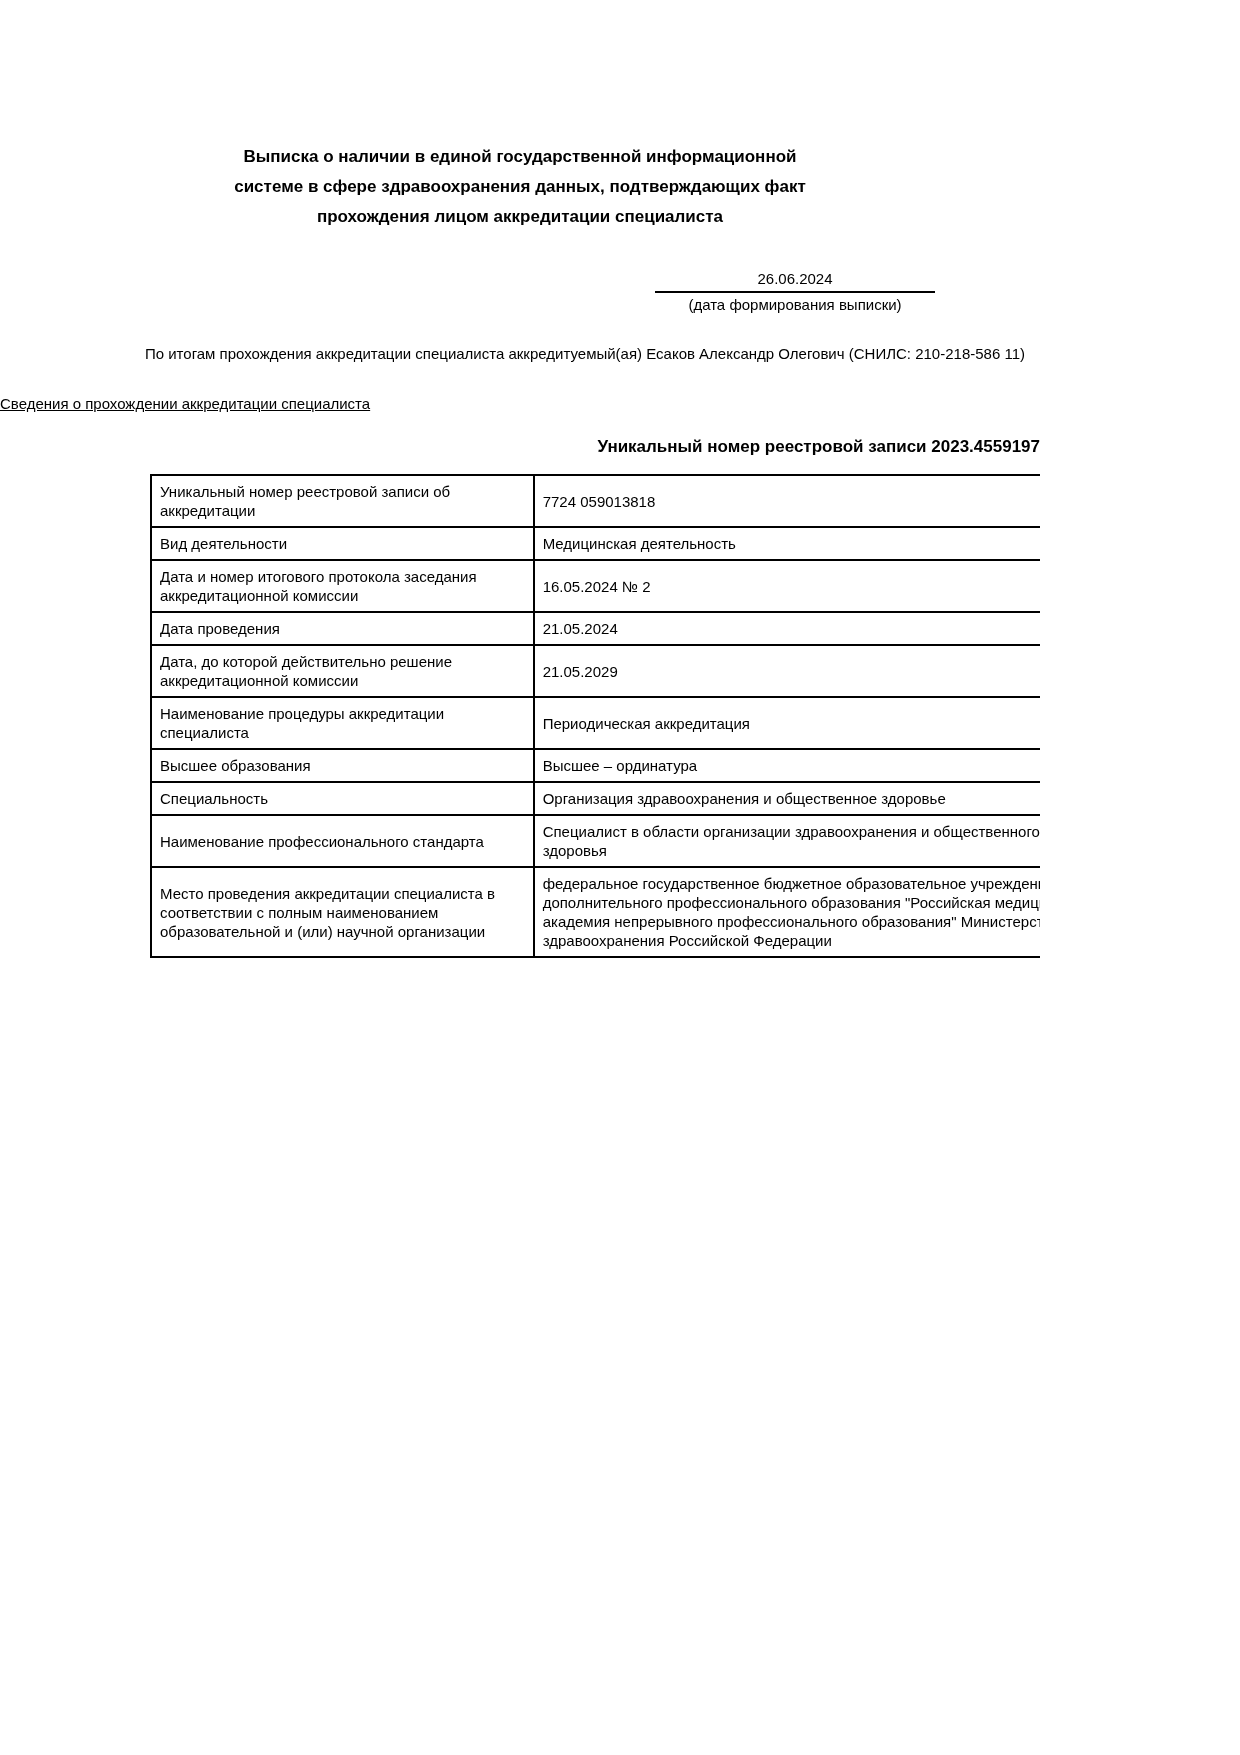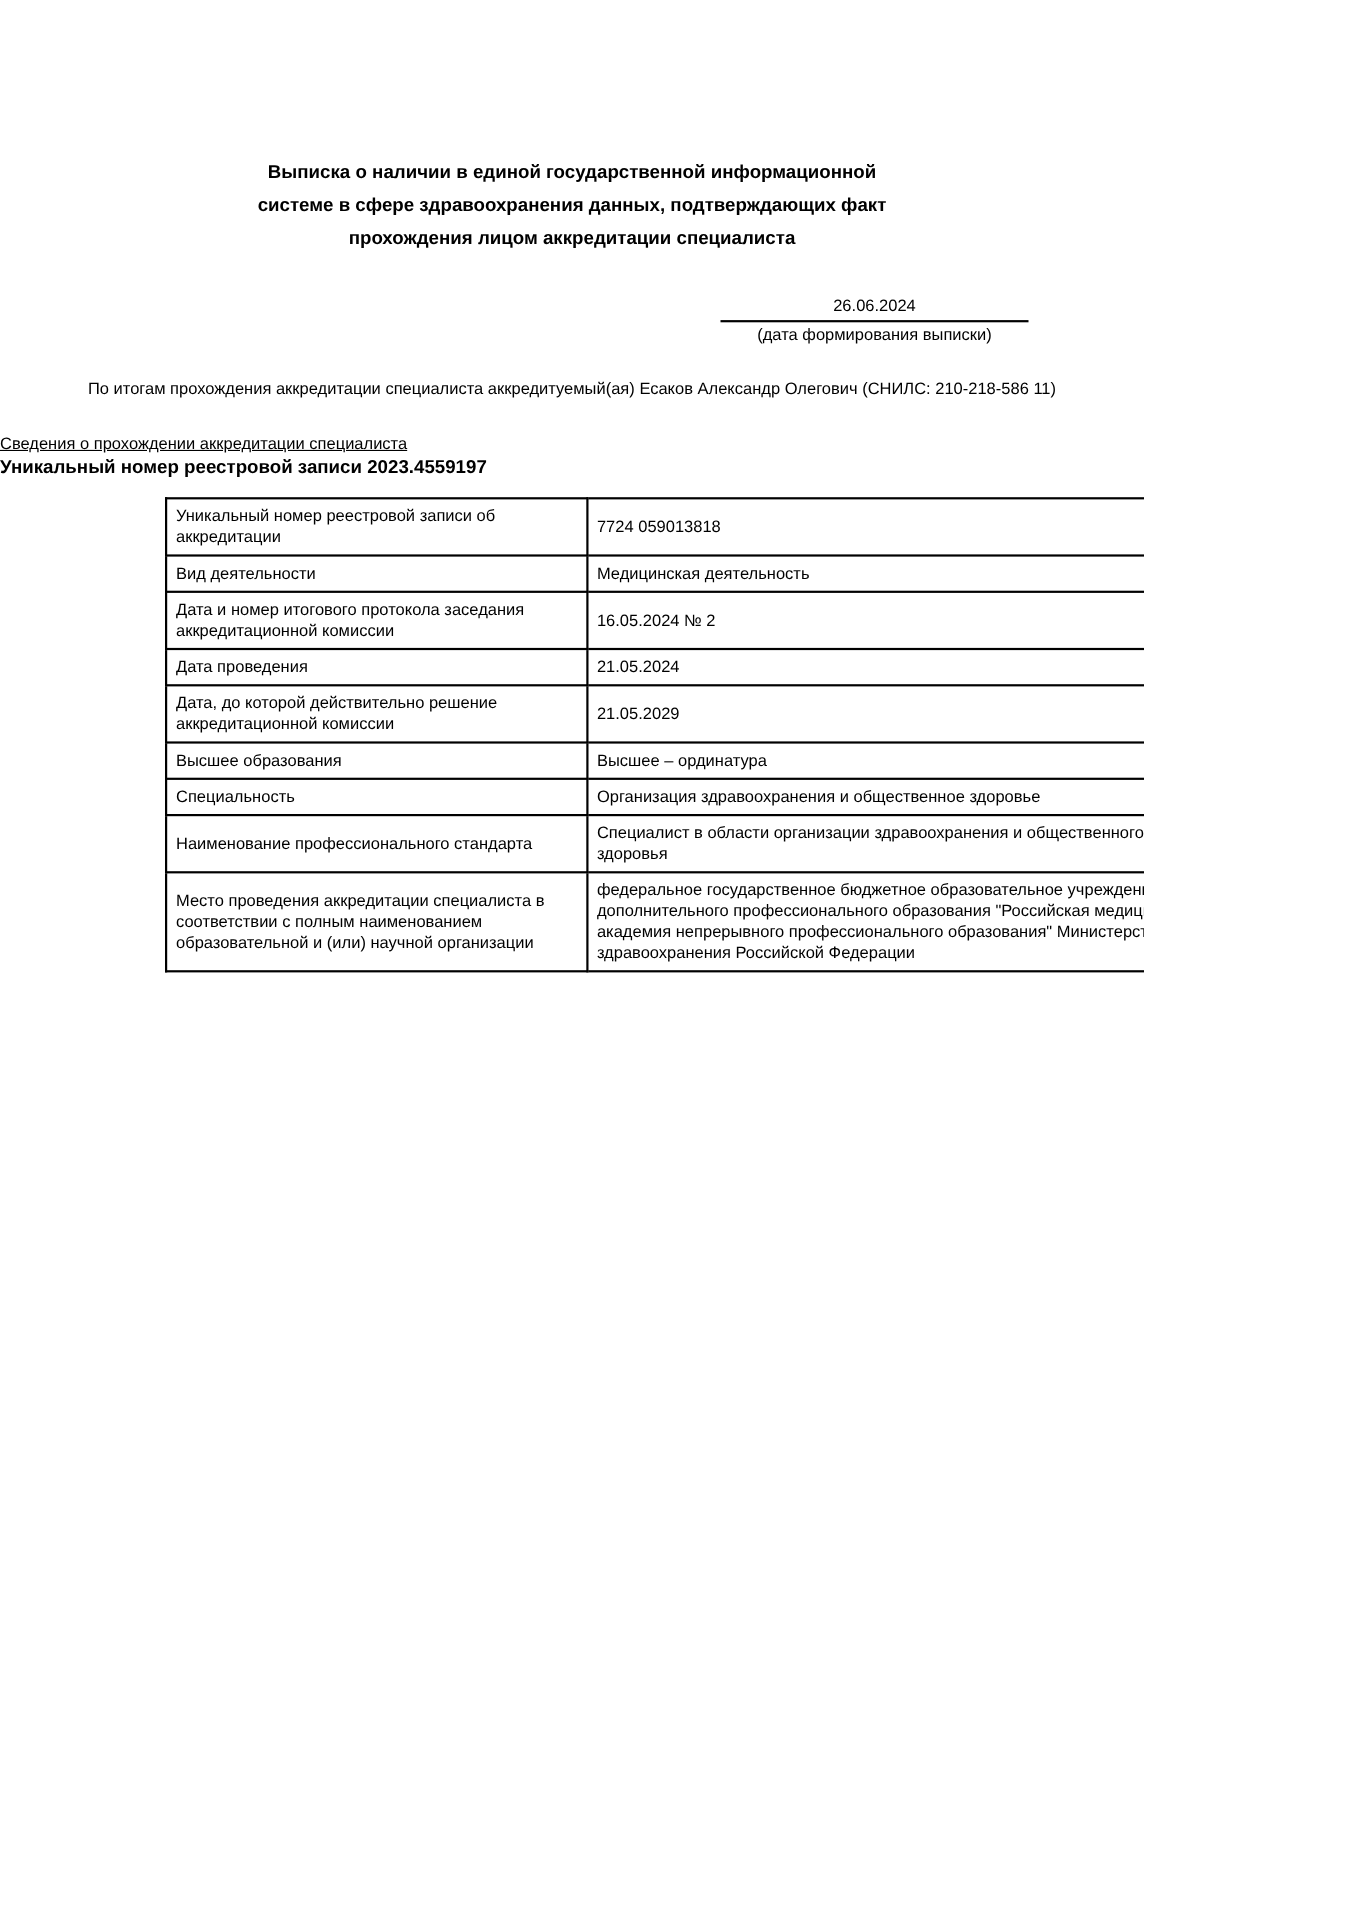--- a/index.html
+++ b/index.html
@@ -38,33 +38,34 @@
     border-bottom: 2px solid #000000;
     line-height: 18px;
   }
   .date-caption {
     padding-top: 3px;
     line-height: 18px;
   }
   .intro {
     margin: 28px auto 0 auto;
     width: 1010px;
-    text-align: center;
+    text-align: right;
     font-size: 15px;
     line-height: 24px;
   }
   .section-heading {
     margin-top: 28px;
     text-align: left;
     font-size: 15px;
     text-decoration: underline;
     line-height: 20px;
   }
   .record-heading {
-    text-align: left;
+    margin-top: 22px;
+    text-align: right;
     font-size: 17px;
     font-weight: bold;
     line-height: 22px;
   }
   table.info-table {
     margin-top: 16px;
     margin-left: 150px;
     width: 950px;
     border-collapse: collapse;
     table-layout: fixed;
@@ -120,20 +121,24 @@
         </tr>
         <tr>
           <td class="label-cell">Дата проведения</td>
           <td class="value-cell">21.05.2024</td>
         </tr>
         <tr>
           <td class="label-cell">Дата, до которой действительно решение аккредитационной комиссии</td>
           <td class="value-cell">21.05.2029</td>
         </tr>
         <tr>
+          <td class="label-cell">Наименование процедуры аккредитации специалиста</td>
+          <td class="value-cell">Периодическая аккредитация</td>
+        </tr>
+        <tr>
           <td class="label-cell">Высшее образования</td>
           <td class="value-cell">Высшее – ординатура</td>
         </tr>
         <tr>
           <td class="label-cell">Специальность</td>
           <td class="value-cell">Организация здравоохранения и общественное здоровье</td>
         </tr>
         <tr>
           <td class="label-cell">Наименование профессионального стандарта</td>
           <td class="value-cell">Специалист в области организации здравоохранения и общественного здоровья</td>

